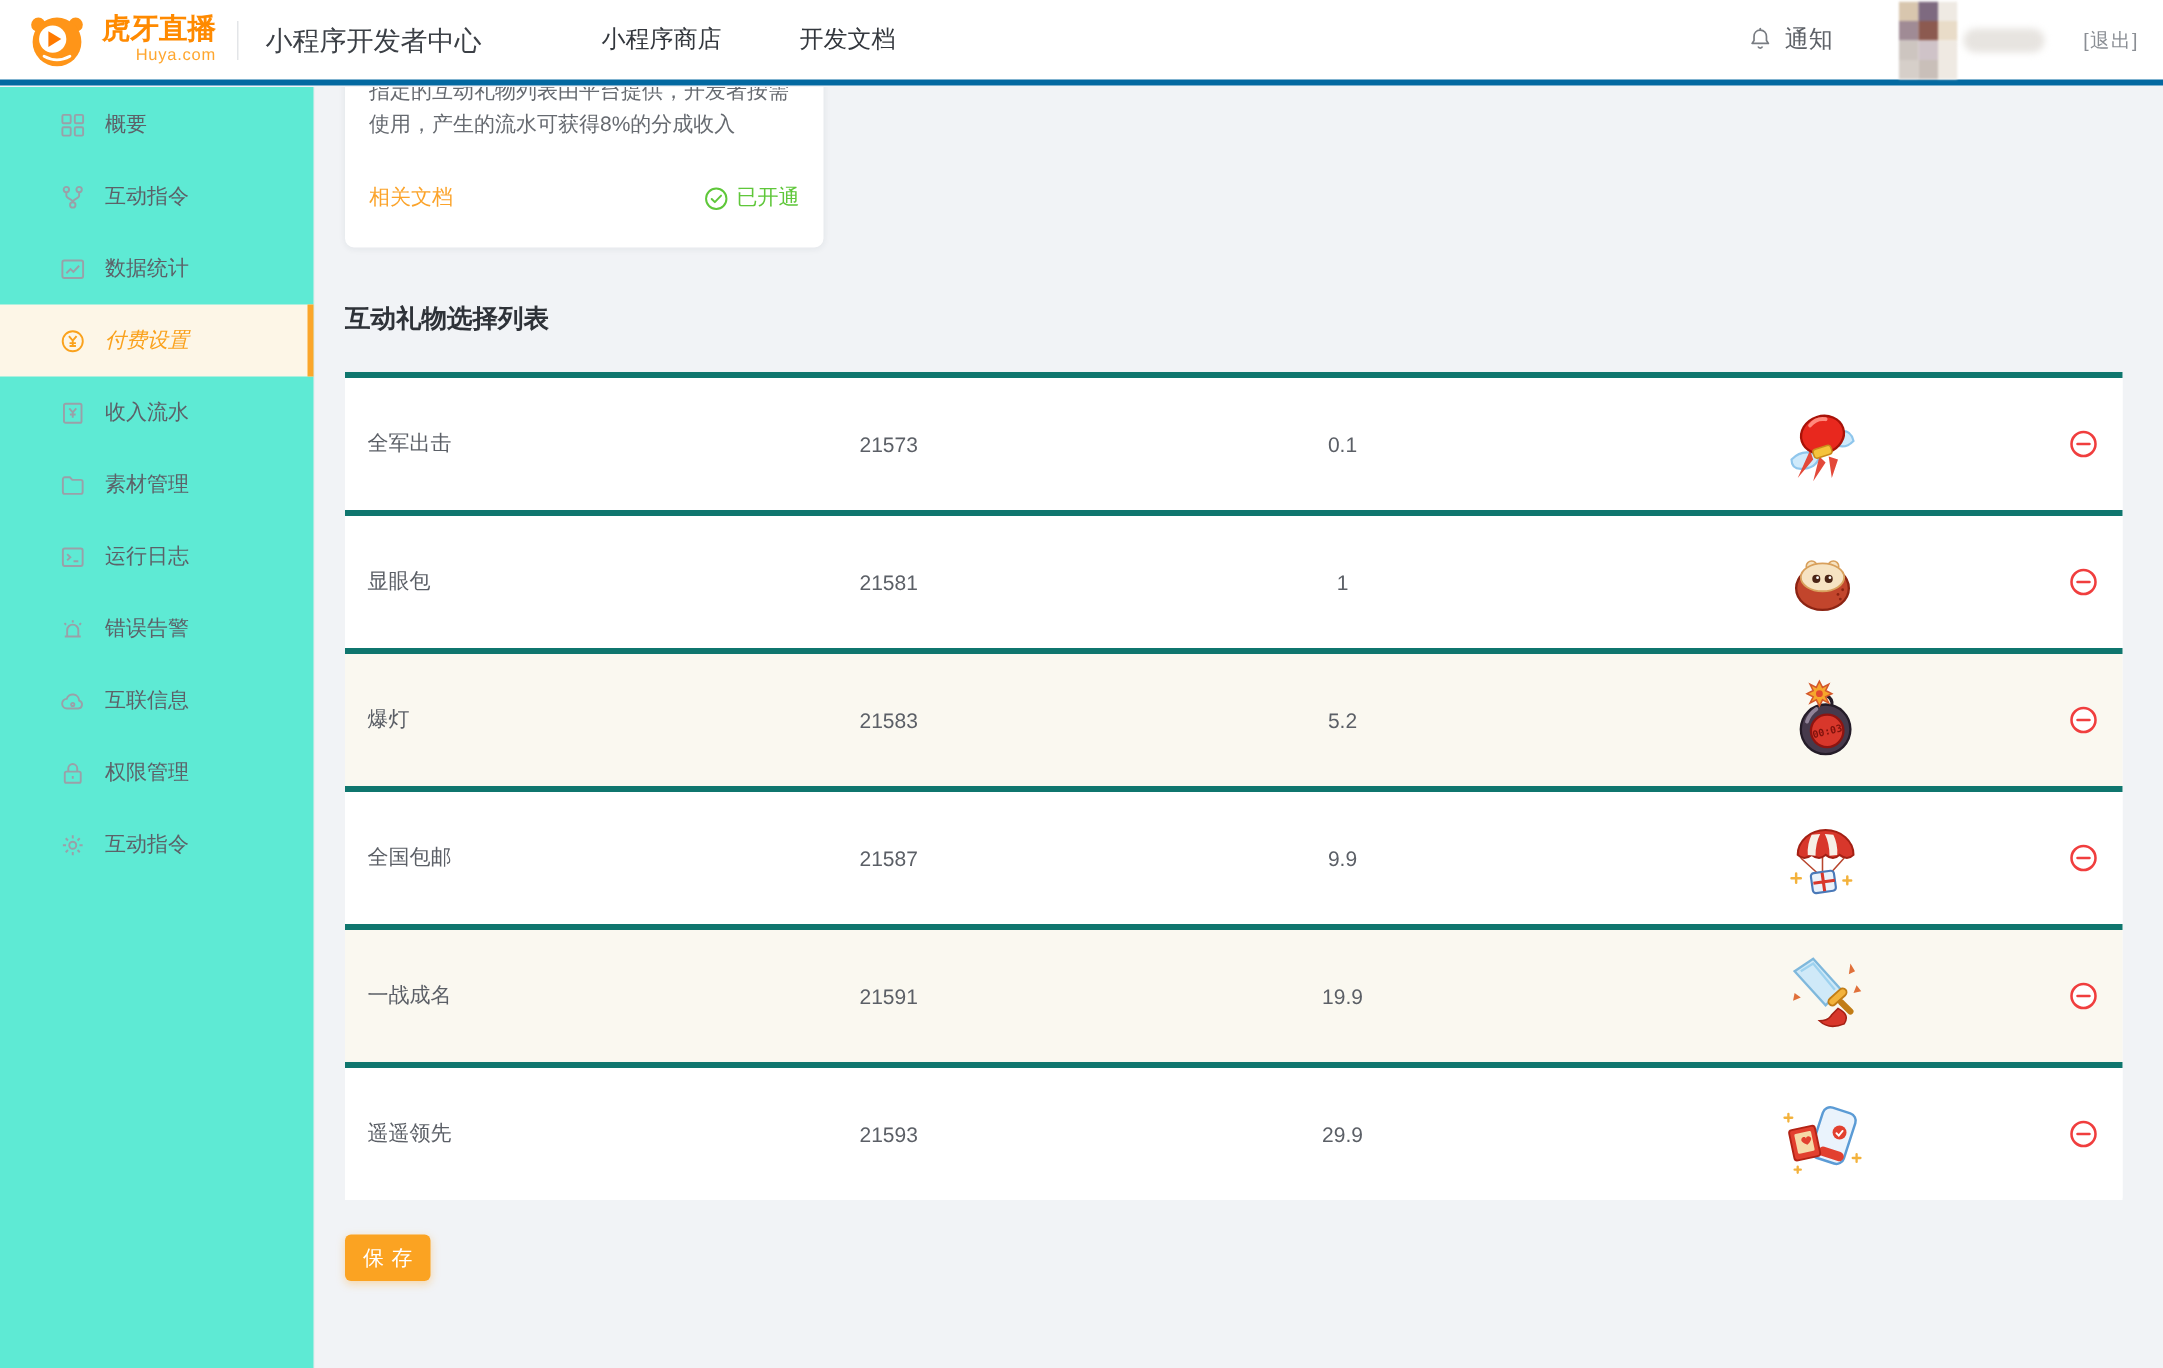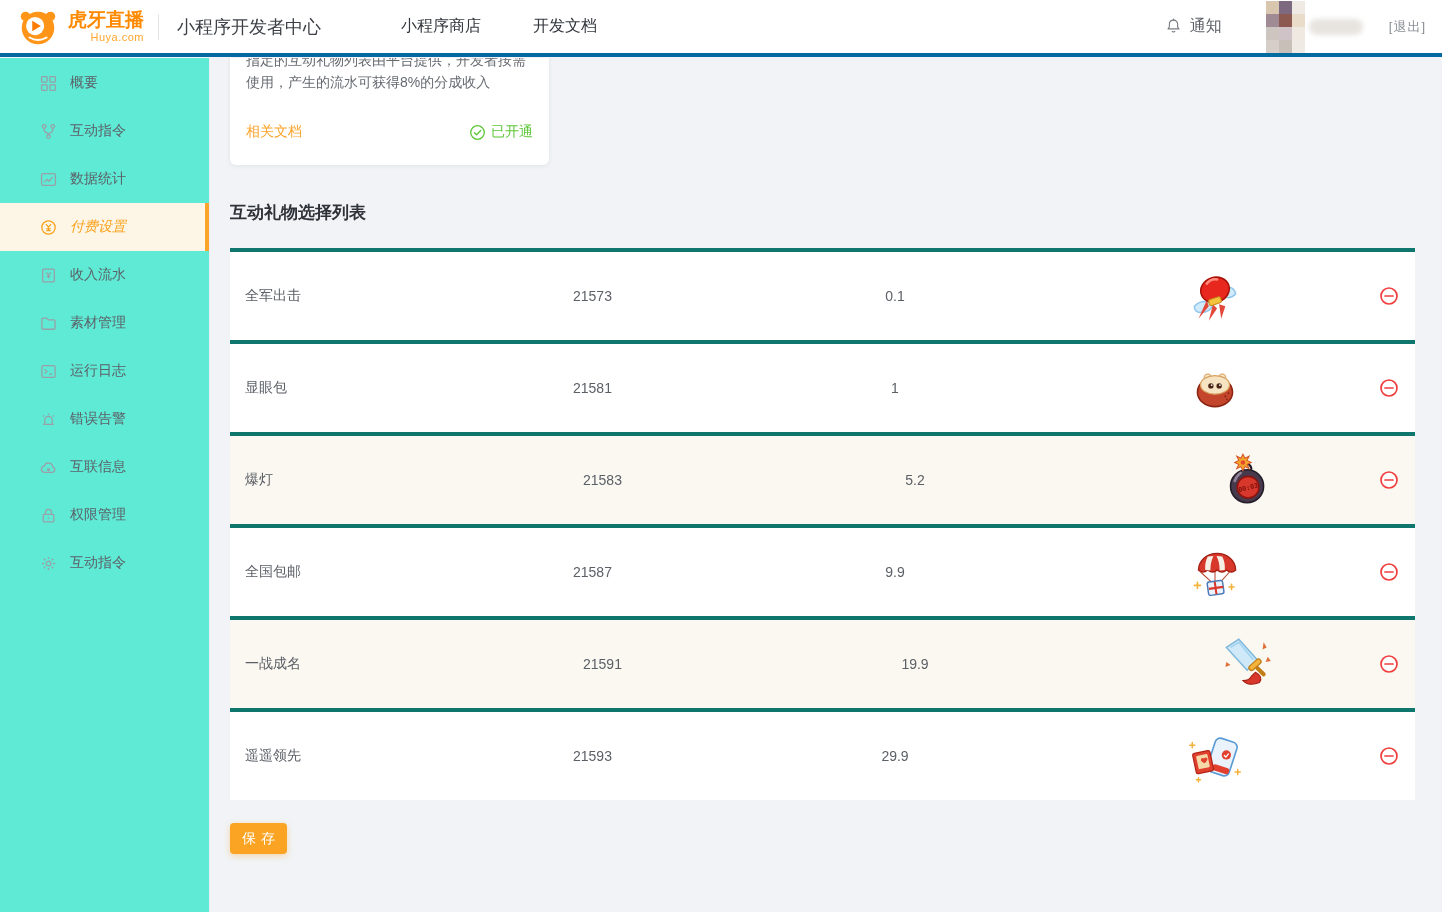--- a/index.html
+++ b/index.html
@@ -56,21 +56,21 @@
   .doc-link { color:#fba32a; font-size:14px; cursor:pointer; }
   .status { display:flex; align-items:center; gap:5px; color:#5fc73a; font-size:14px; }
 
   .section-title { margin-top:36px; font-size:17px; font-weight:700; color:#2e3238; }
 
   .gift-table { margin-top:24px; background:#fff; border-radius:2px; }
   .t-header { display:flex; height:48px; align-items:center; background:#fafbfc;
     color:#55585e; font-size:14px; }
   .t-row { display:flex; height:92px; align-items:center; border-top:4px solid #0f766e;
     font-size:14px; color:#5b5f66; background:#fff; }
-  .t-row.hl { background:#faf8f0;gap:10px; }
+  .t-row.hl { background:#faf8f0; }
   .c-name { width:343px; padding-left:15px; }
   .c-id { width:267px; }
   .c-price { width:280px; }
   .pv { display:inline-block; width:110px; text-align:center; }
   .c-img { width:190px; display:flex; justify-content:center; align-items:center; }
   .t-header .c-img { display:block; text-align:center; }
   .c-act { flex:1; display:flex; justify-content:flex-end; padding-right:16px; }
   .gift-img svg { width:62px; height:62px; display:block; }
   .minus-btn { width:20px; height:20px; cursor:pointer; }
   .minus-btn svg { width:20px; height:20px; display:block; }

